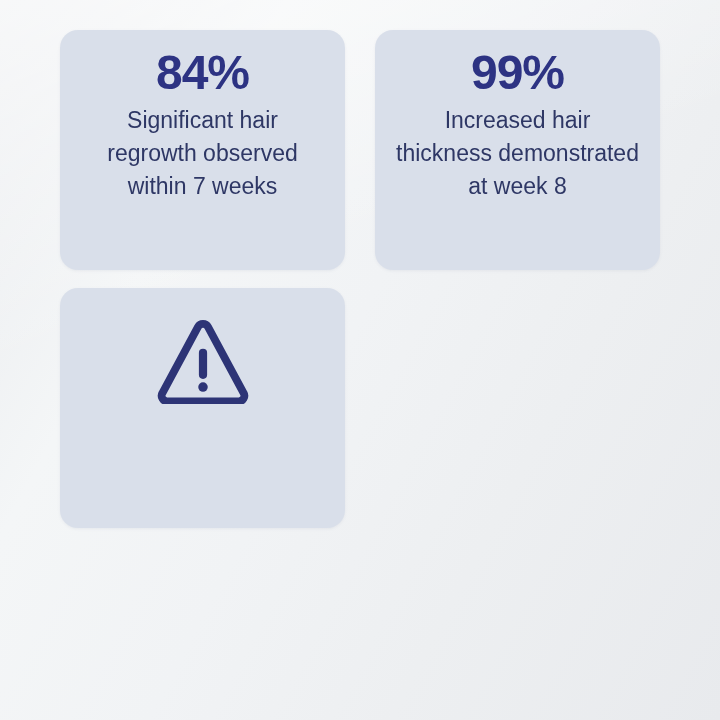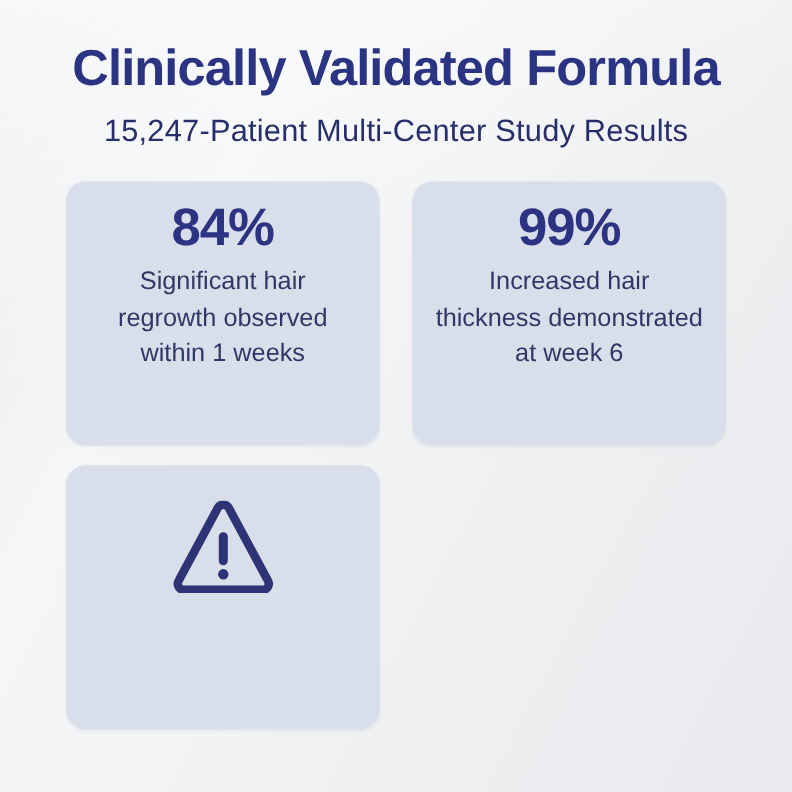--- a/index.html
+++ b/index.html
@@ -77,40 +77,36 @@
     justify-content:center;
   }
   .icon-wrap svg{display:block;}
   .card-safety .label{margin-top:16px;}
 </style>
 </head>
 <body>
 
 <div class="page">
 
-  <div class="header">
-    <h1 class="title">Clinically Validated Formula</h1>
-    <div class="subtitle">15,247-Patient Multi-Center Study Results</div>
-  </div>
 
   <div class="grid">
 
     <div class="card">
       <div class="stat">84%</div>
       <div class="label">Significant hair
 regrowth observed
-within 1 weeks</div>
+within 7 weeks</div>
     </div>
 
 
     <div class="card">
       <div class="stat">99%</div>
       <div class="label">Increased hair
 thickness demonstrated
-at week 6</div>
+at week 8</div>
     </div>
 
     <div class="card card-safety">
       <div class="icon-wrap">
         <svg width="92" height="84" viewBox="0 0 100 92" fill="none">
           <path d="M44.5 7.5 L5.5 80 a6 6 0 0 0 5.3 9 H89.2 a6 6 0 0 0 5.3 -9 L55.5 7.5 a6.3 6.3 0 0 0 -11 0 Z" stroke="#2d3476" stroke-width="8.5" stroke-linejoin="round" fill="none"></path>
           <line x1="50" y1="36" x2="50" y2="60" stroke="#2d3476" stroke-width="9" stroke-linecap="round"></line>
           <circle cx="50" cy="73.5" r="5.2" fill="#2d3476"></circle>
         </svg>
       </div>

